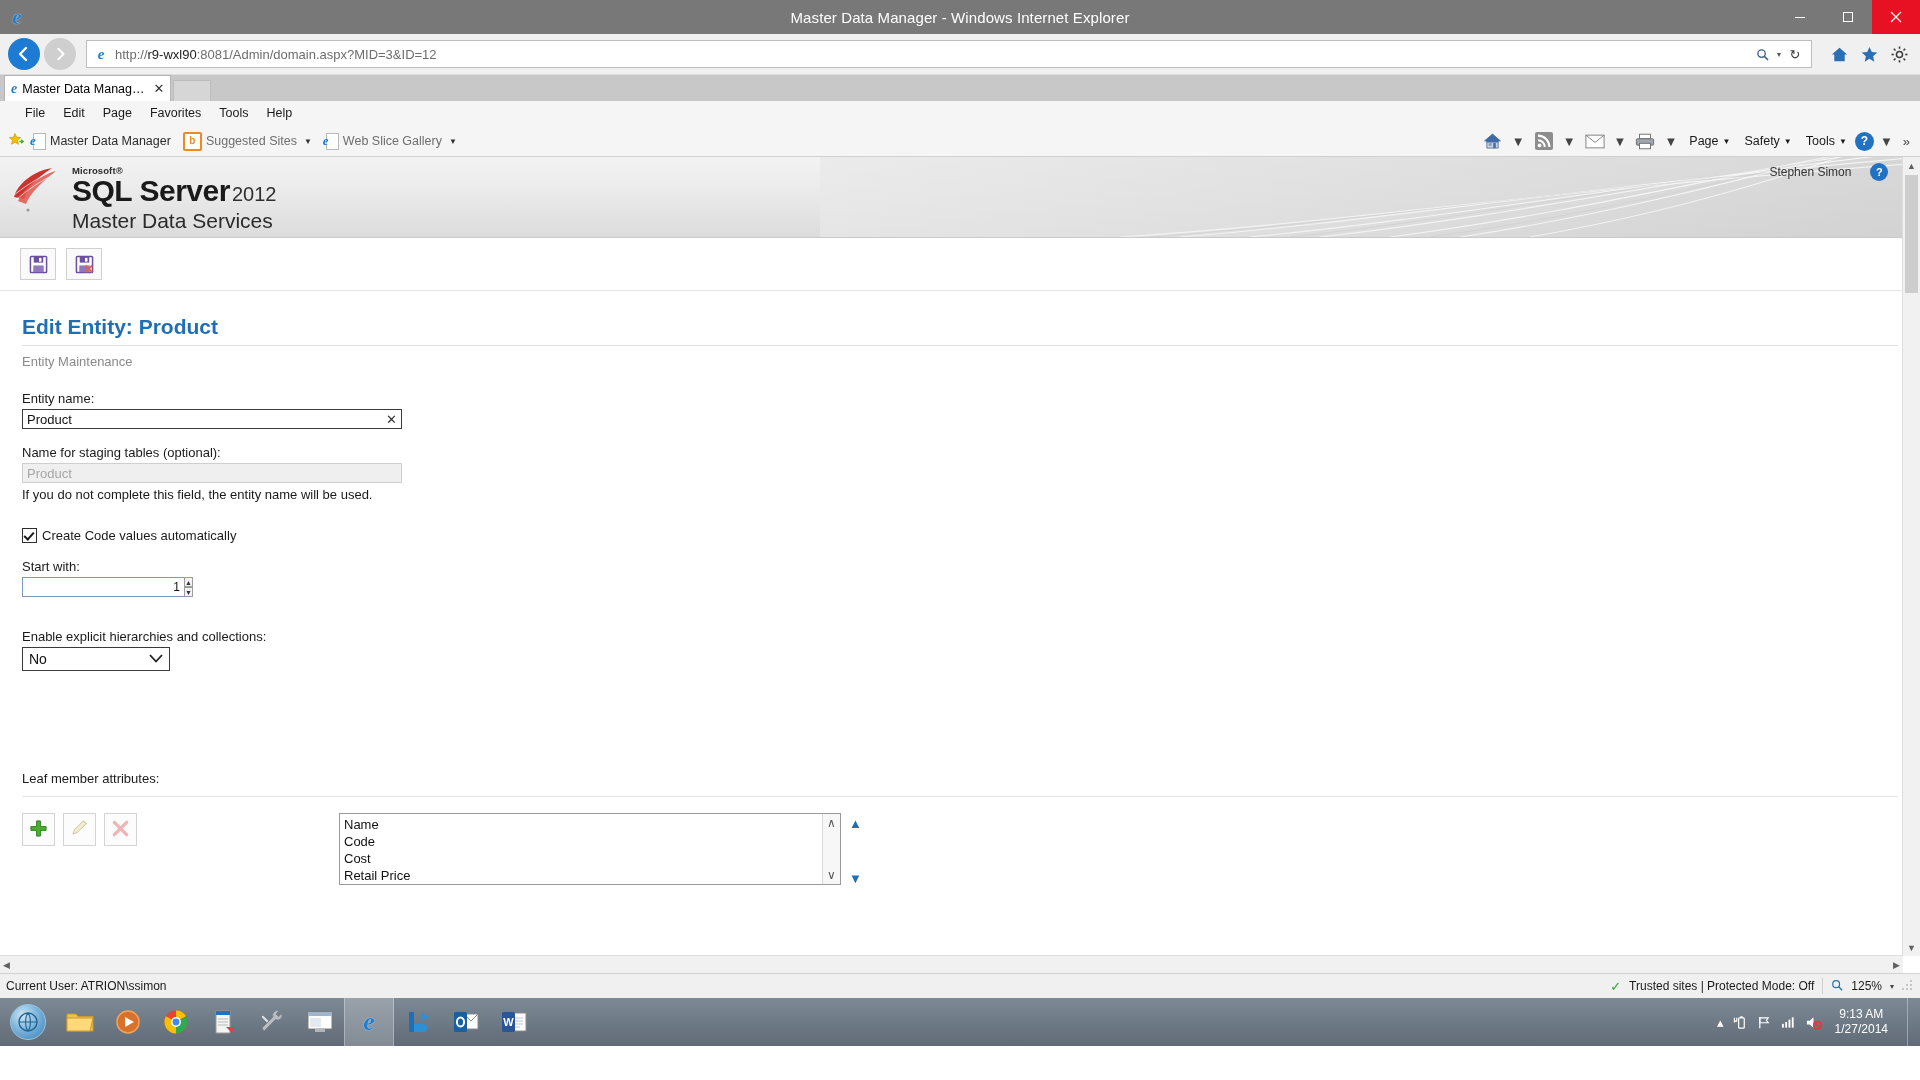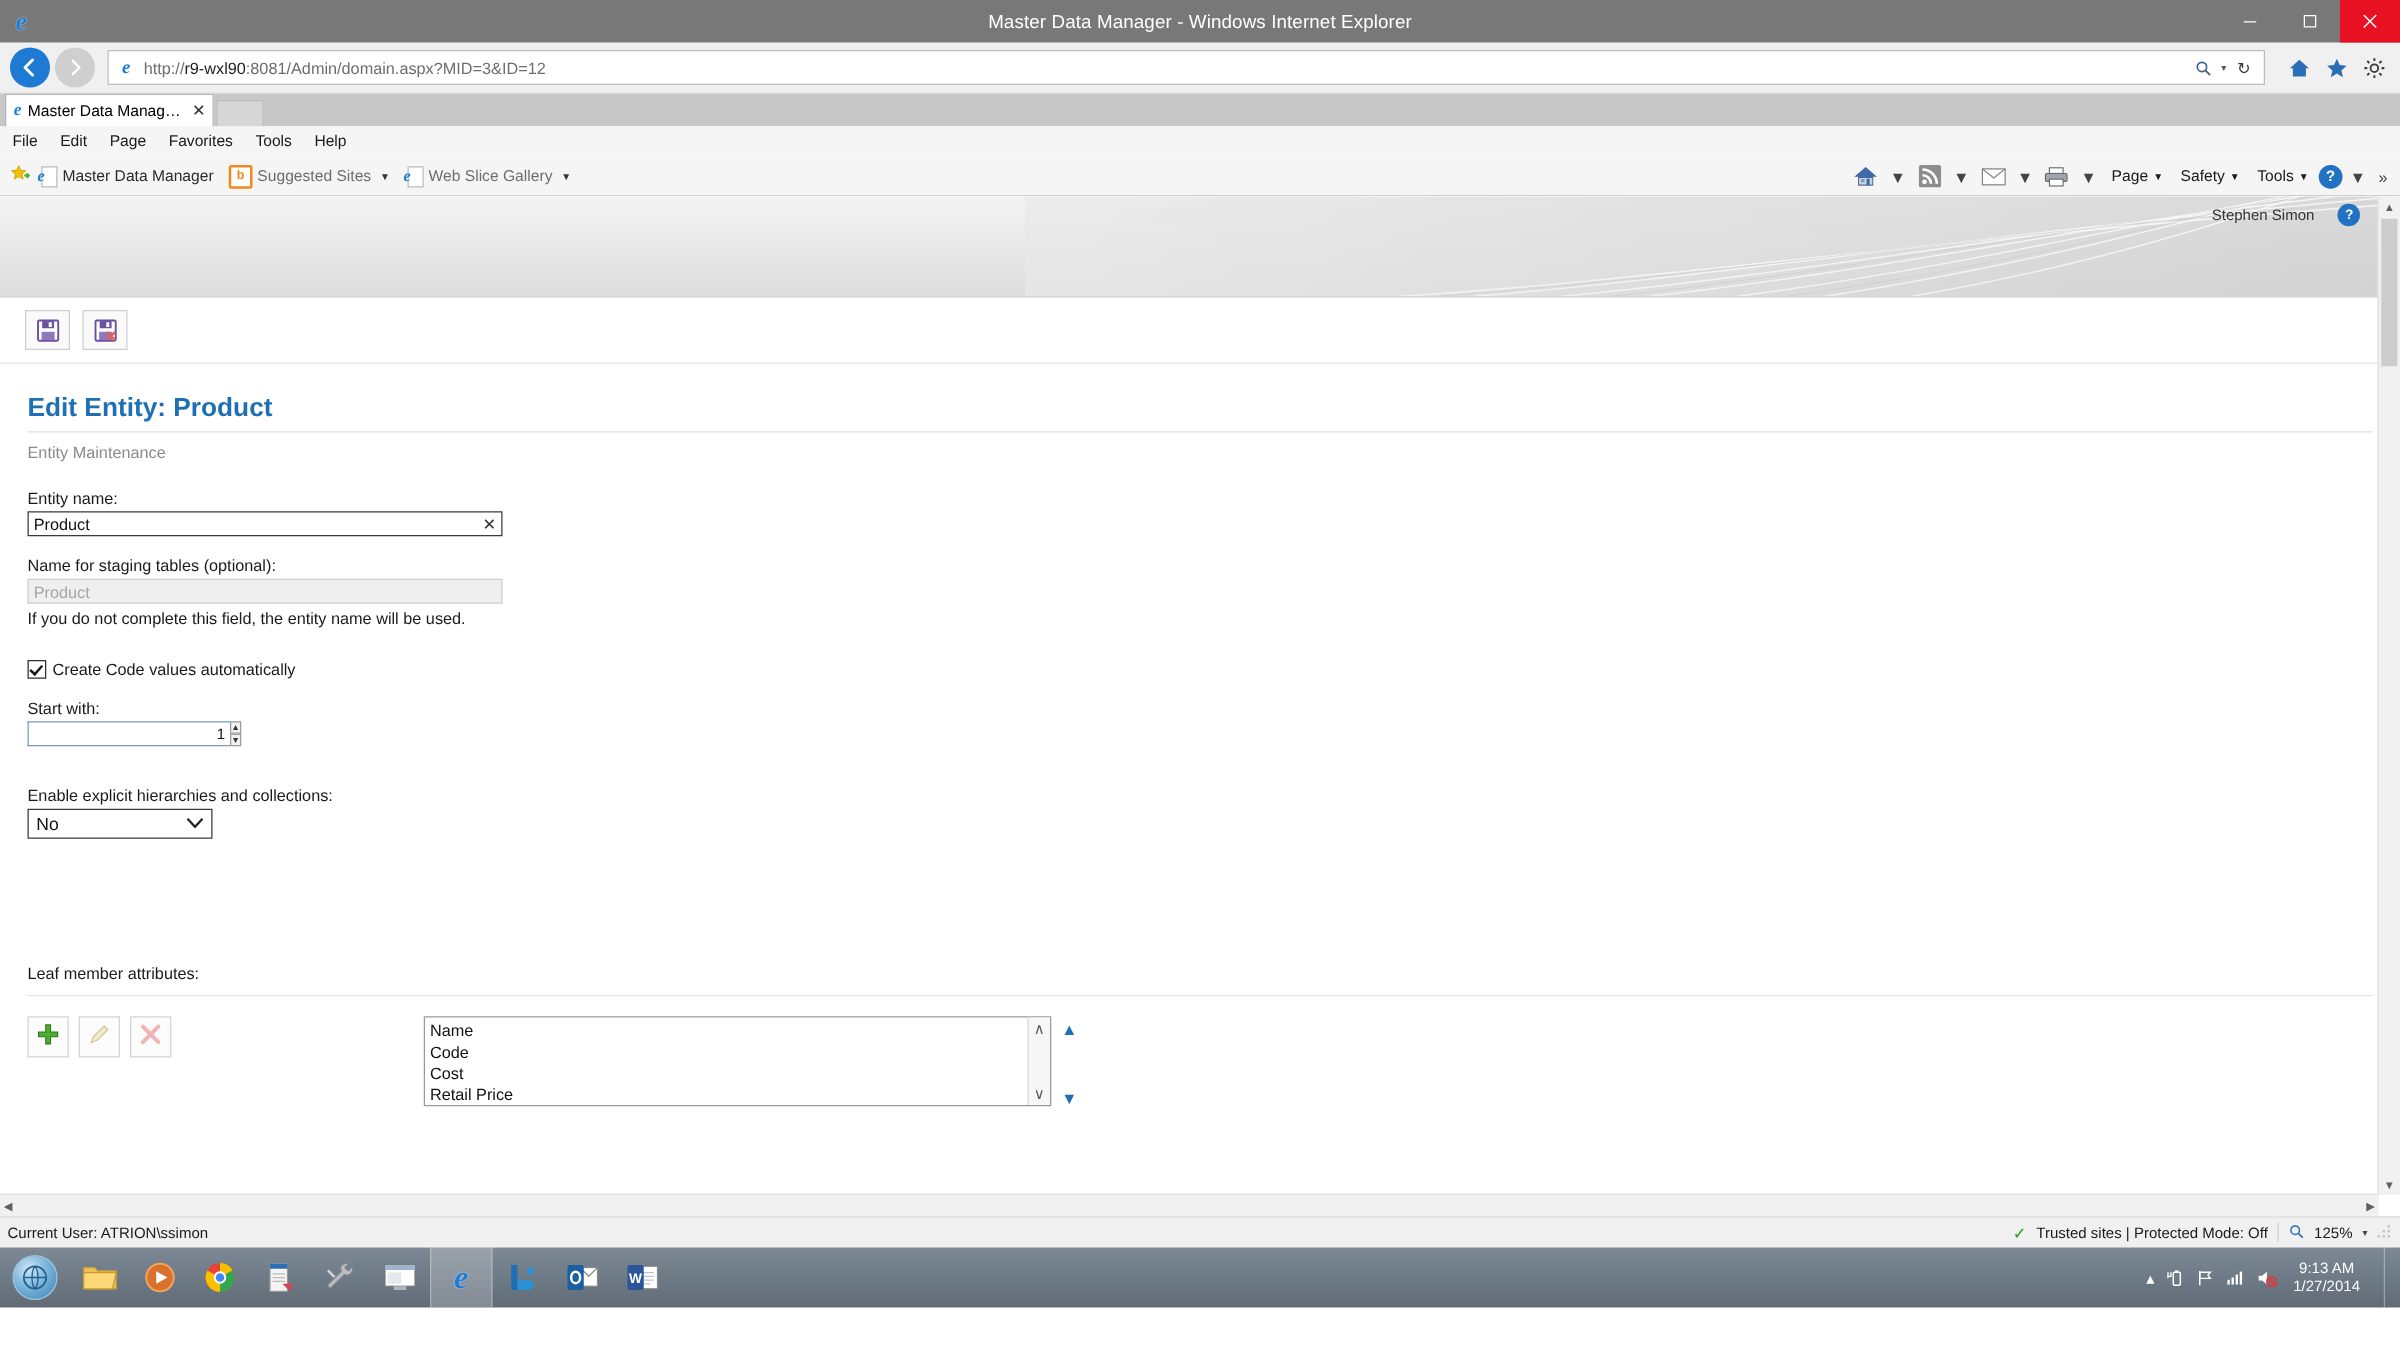--- a/index.html
+++ b/index.html
@@ -46,21 +46,21 @@
   
   .tabstrip{height:26px;background:#c8c8c8;display:flex;align-items:flex-end;padding-left:4px;}
   .tab{height:25px;background:#fff;border:1px solid #b4b4b4;border-bottom:none;display:flex;align-items:center;
        padding:0 6px;gap:5px;min-width:150px;}
   .tab .ie-glyph{font-size:14px;}
   .tab-label{font-size:12.5px;color:#000000;white-space:nowrap;}
   .tab-close{font-size:13px;color:#333;margin-left:4px;}
   .newtab{width:36px;height:20px;background:#d6d6d6;border:1px solid #bdbdbd;border-bottom:none;margin-left:2px;}
 
   
-  .menubar{height:25px;background:#f5f5f5;display:flex;align-items:center;padding-left:1px;gap:0;}
+  .menubar{height:25px;background:#f5f5f5;display:flex;align-items:center;padding-left:16px;gap:0;}
   .menuitem{padding:0 9px;font-size:12.5px;color:#1a1a1a;line-height:25px;}
 
   
   .favbar{height:30px;background:#f5f5f5;display:flex;align-items:center;padding-left:8px;
           border-bottom:1px solid #d0d0d0;position:relative;}
   .fav{display:flex;align-items:center;gap:4px;padding:0 6px;font-size:12.5px;color:#2b2b2b;}
   .fav.muted{color:#6e6e6e;}
   .fav .caret{font-size:8px;color:#333;margin-left:3px;}
   .star{color:#f2c200;font-size:15px;line-height:1;}
   .pgicon{width:15px;height:16px;position:relative;display:inline-block;}
@@ -393,20 +393,40 @@
           <path d="M570,80 C740,58 890,22 1100,-18"></path>
           <path d="M640,80 C800,56 940,18 1100,-24"></path>
           <path d="M710,80 C860,54 990,14 1100,-30"></path>
         </g>
         <g fill="none" stroke="#bfbfbf" stroke-width=".7" opacity=".6">
           <path d="M330,80 C540,65 720,34 1100,3"></path>
           <path d="M470,80 C650,61 810,28 1100,-9"></path>
           <path d="M610,80 C780,57 920,20 1100,-21"></path>
         </g>
       </svg>
+      <div class="logo">
+        <div class="logo-mark">
+          <svg width="58" height="56" viewBox="0 0 58 56">
+            <path d="M6 34 C10 20 26 8 44 5 C30 14 20 24 16 36 Z" fill="#c9342f"></path>
+            <path d="M10 38 C16 24 32 12 48 8 C33 20 22 30 18 41 Z" fill="#e0564f" opacity=".85"></path>
+            <path d="M4 36 C12 44 26 46 36 42 C26 48 12 47 4 40 Z" fill="#e8e8e8"></path>
+            <path d="M5 33 C14 25 30 15 46 7" fill="none" stroke="#ffffff" stroke-width=".9" opacity=".75"></path>
+            <path d="M8 37 C18 28 32 18 49 10" fill="none" stroke="#ffffff" stroke-width=".9" opacity=".7"></path>
+            <circle cx="20" cy="47" r="1.6" fill="#9a9a9a"></circle>
+          </svg>
+        </div>
+        <div class="logo-text">
+          <div class="ms-small">Microsoft®</div>
+          <div class="sqlline">
+            <span class="sql-big">SQL Server</span>
+            <span class="sql-year">2012</span>
+          </div>
+          <div class="mds-line">Master Data Services</div>
+        </div>
+      </div>
       <div class="user-area">
         <span class="user-name">Stephen Simon</span>
         <span class="user-help">?</span>
         <span class="user-caret">▾</span>
       </div>
     </div>
 
 
     <div class="mds-toolbar">
       <div class="tbar-btn">

